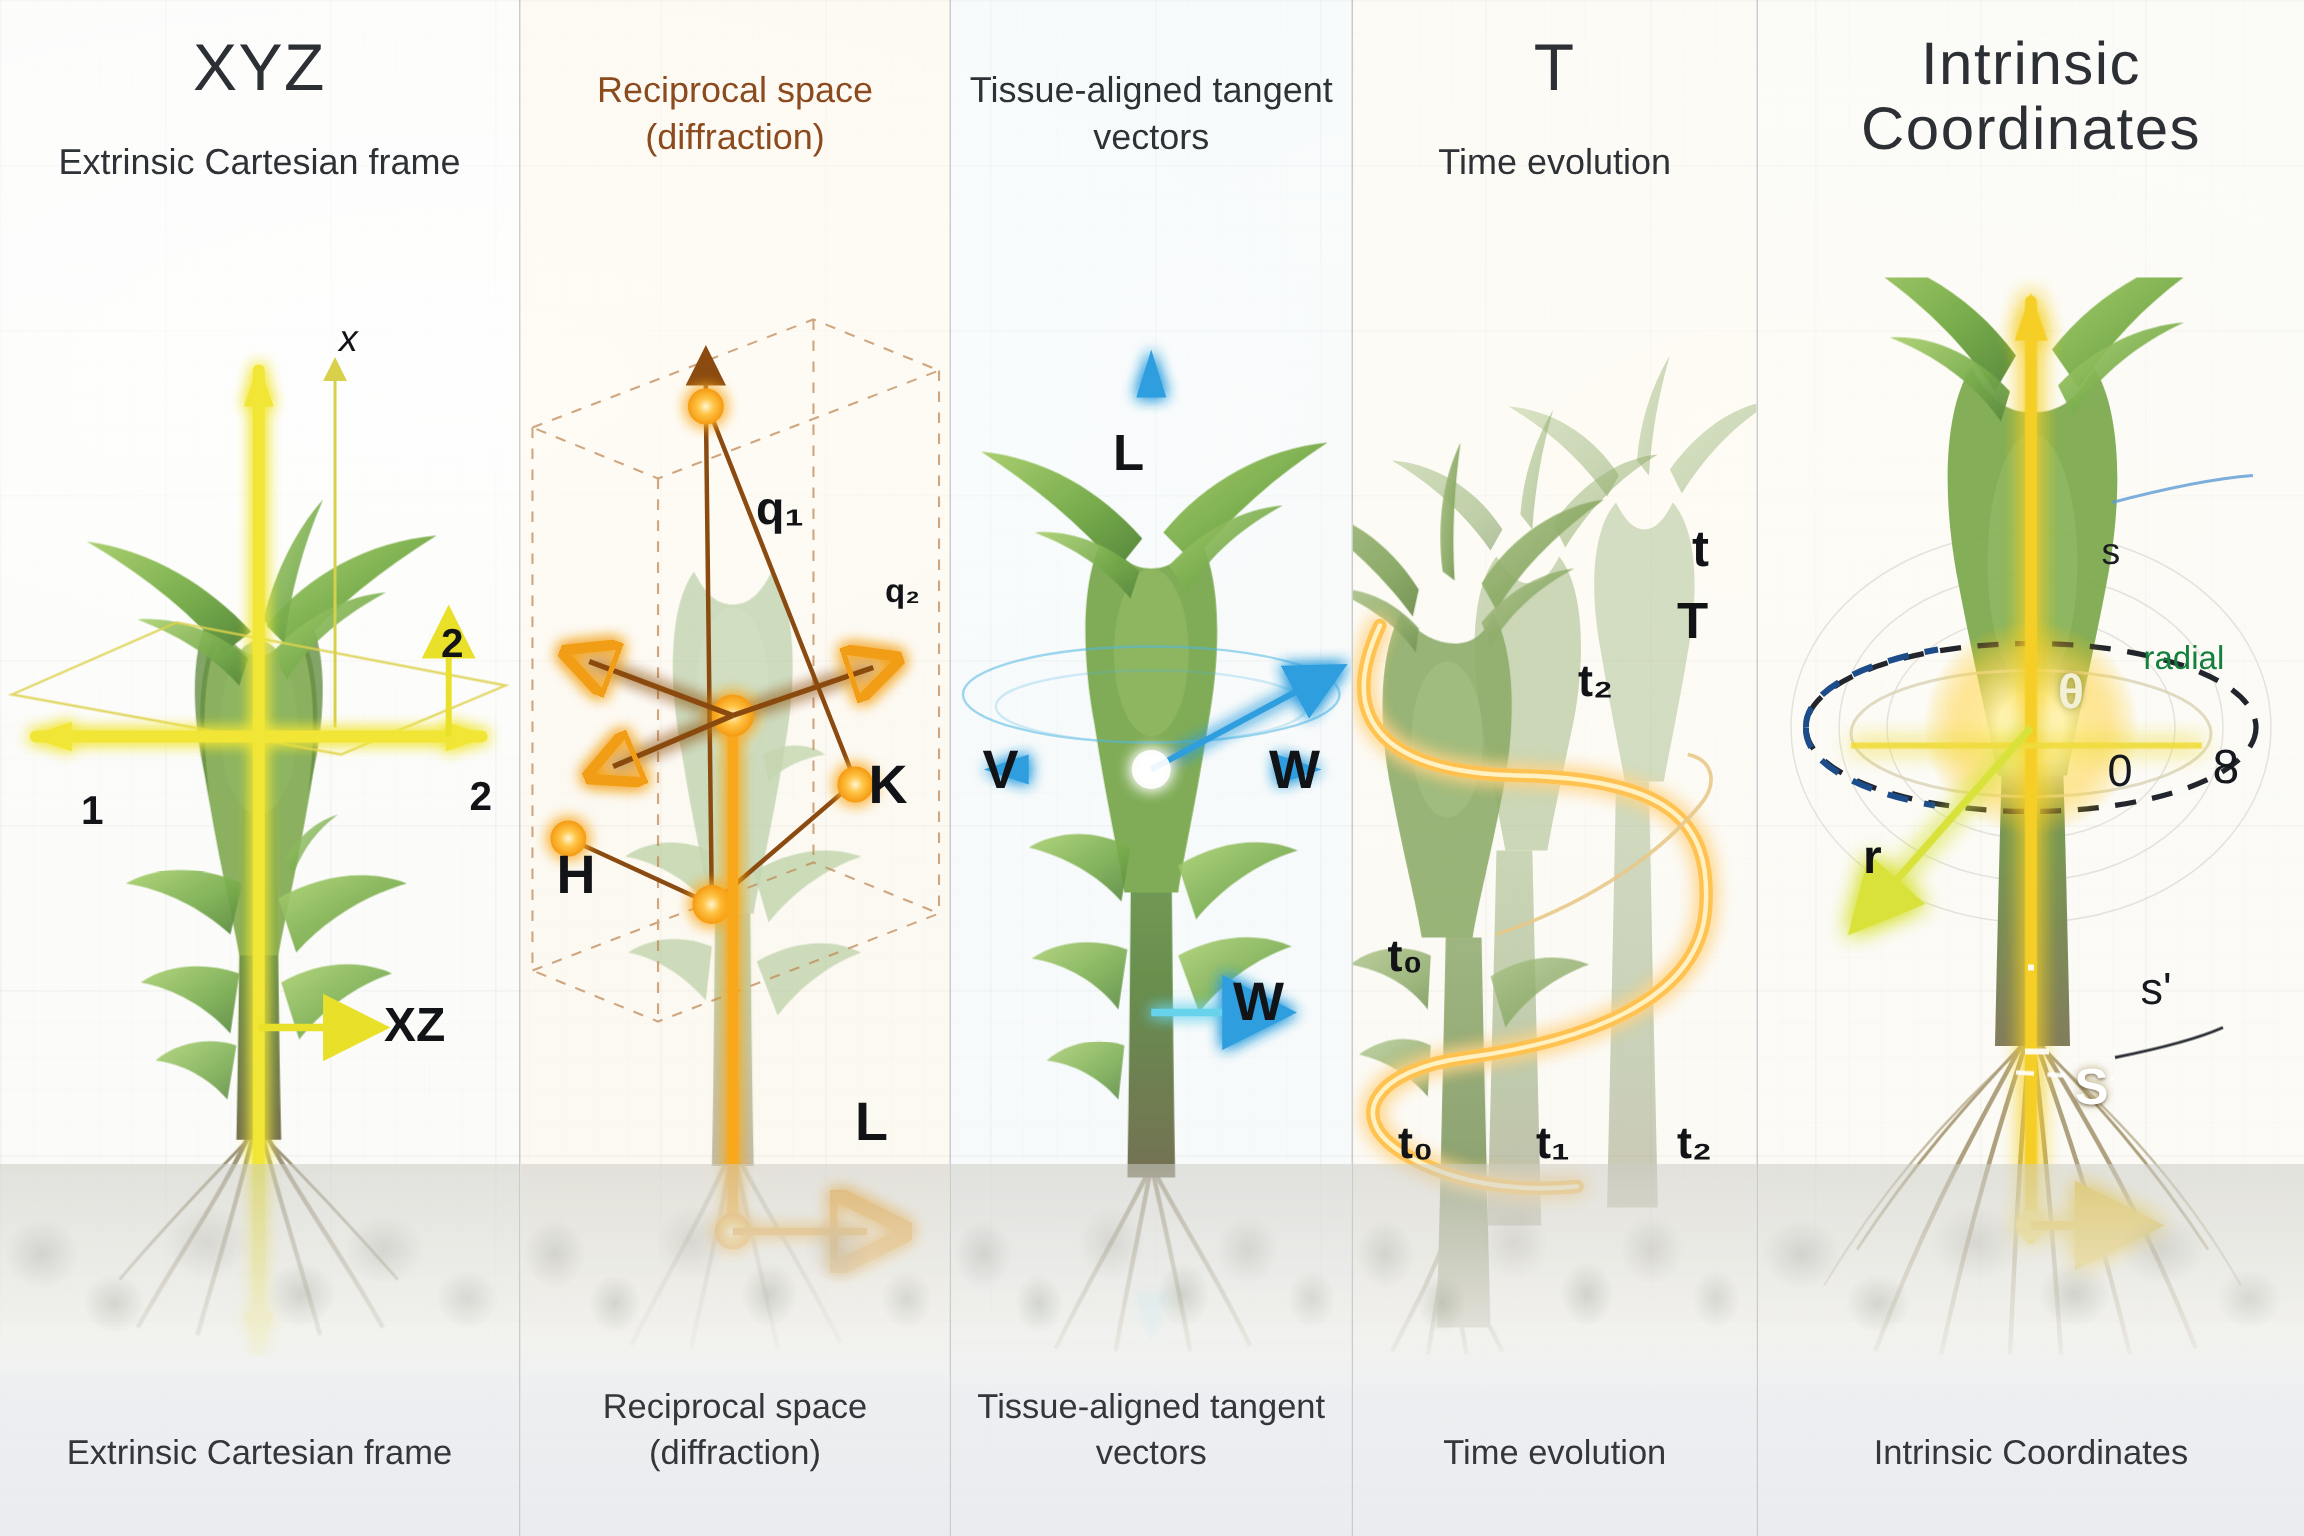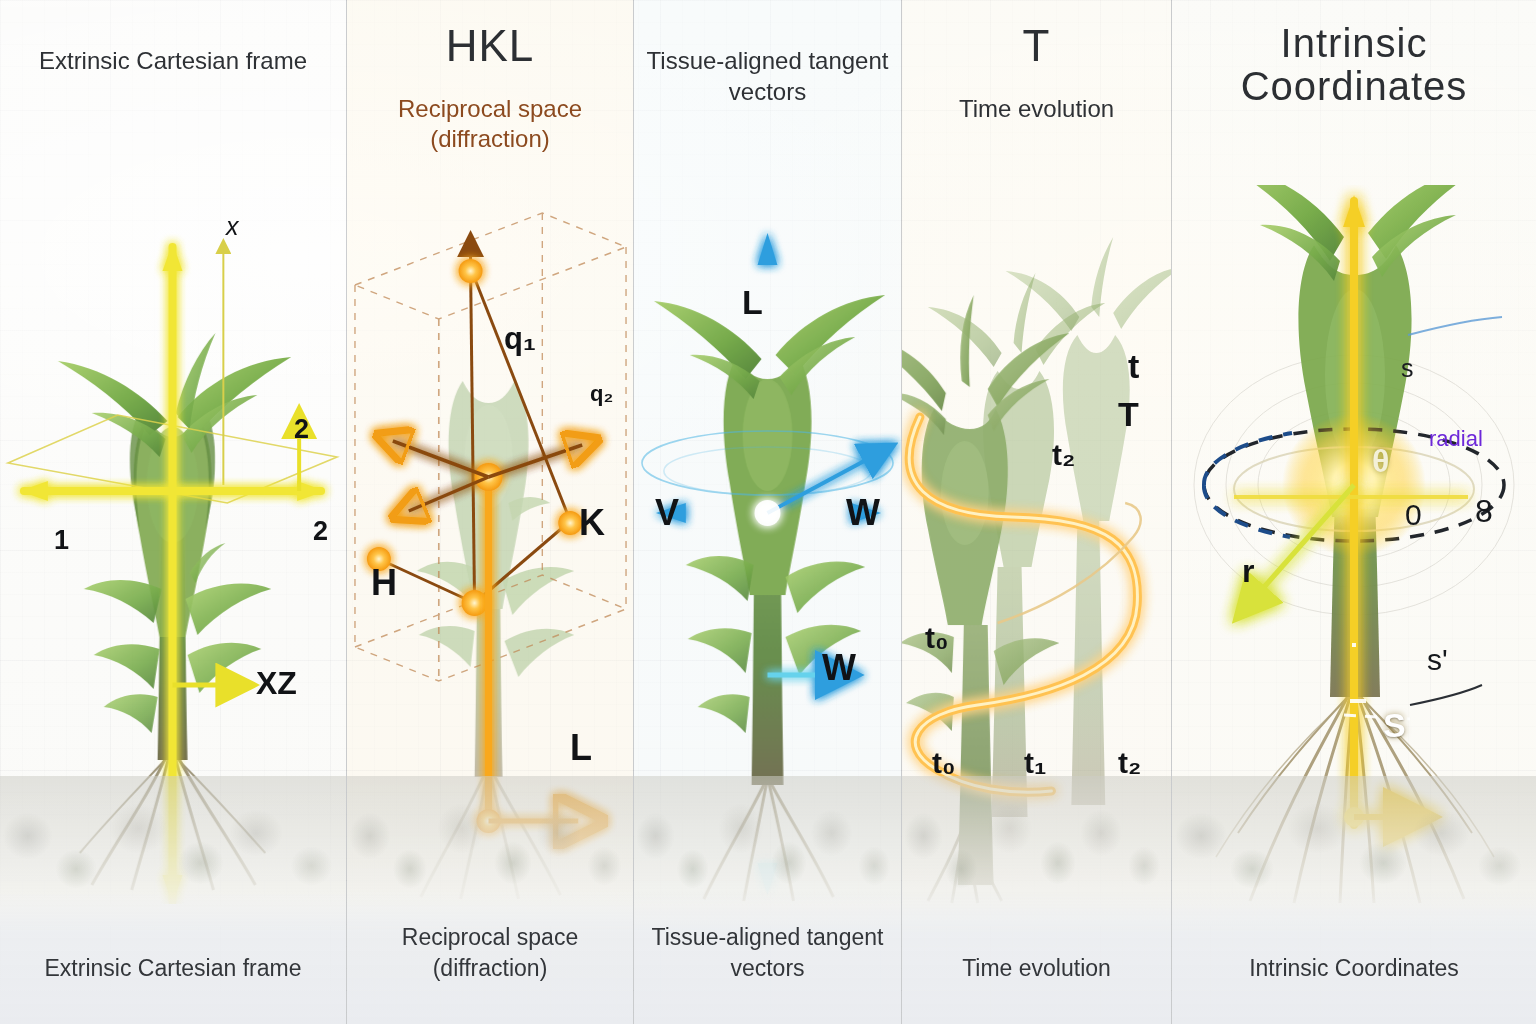--- a/index.html
+++ b/index.html
@@ -166,20 +166,21 @@
 
   <div class="paper-bg"></div>
   <div class="paper-wash"></div>
 
   <div class="panels">
 
     <div class="panel p1" style="width:347px;">
       <div class="panel-tint"></div>
 
       <div class="panel-header">
+        <div class="panel-title">XYZ</div>
         <div class="panel-subtitle">Extrinsic Cartesian frame</div>
       </div>
 
       <div class="art">
         <svg class="svg-art" viewBox="0 0 347 719" preserveAspectRatio="none">
           <defs>
             <linearGradient id="stemG1" x1="0" y1="0" x2="0" y2="1">
               <stop offset="0%" stop-color="#7fa85a"></stop>
                 <stop offset="55%" stop-color="#5f8a45"></stop>
                 <stop offset="100%" stop-color="#6e6a4a"></stop>
@@ -276,21 +277,20 @@
       <span class="lbl" style="left:256px; top:667px; font-size:32px;">XZ</span>
 
       <div class="footer-band"></div>
       <div class="panel-footer">Extrinsic Cartesian frame</div>
     </div>
 
     <div class="panel p2" style="width:287px;">
       <div class="panel-tint"></div>
 
       <div class="panel-header">
-        <div class="panel-title">HKL</div>
         <div class="panel-subtitle">Reciprocal space (diffraction)</div>
       </div>
 
       <div class="art">
         <svg class="svg-art" viewBox="0 0 287 719" preserveAspectRatio="none">
           <defs>
             <linearGradient id="stemG2" x1="0" y1="0" x2="0" y2="1">
               <stop offset="0%" stop-color="#9bbd86"></stop>
                 <stop offset="60%" stop-color="#86a673"></stop>
                 <stop offset="100%" stop-color="#8b8467"></stop>
@@ -685,21 +685,21 @@
             <path d="M172,530 L238,534" stroke-dasharray="12 9" stroke-width="3"></path>
           </g>
           <path d="M238,520 C268,514 292,508 310,500" fill="none" stroke="#2b2f35" stroke-width="2"></path>
           <path d="M236,150 C274,140 304,134 330,132" fill="none" stroke="#5c9bd6" stroke-width="2" opacity="0.8"></path>
         </svg>
       </div>
 
       <div class="ground"></div>
 
       <span class="lbl thin" style="left:229px; top:356px; font-size:25px; color:#1a1d21;">s</span>
-      <span class="lbl thin" style="left:257px; top:428px; font-size:22px; color:#6d28d9;">radial</span>
+      <span class="lbl thin" style="left:257px; top:428px; font-size:22px; color:#15803d;">radial</span>
       <span class="lbl pale" style="left:200px; top:445px; font-size:32px;">θ</span>
       <span class="lbl thin" style="left:233px; top:500px; font-size:30px; color:#15181c;">0</span>
       <span class="lbl thin" style="left:303px; top:495px; font-size:32px; color:#15181c;">8</span>
       <span class="lbl" style="left:70px; top:555px; font-size:32px;">r</span>
       <span class="lbl thin" style="left:255px; top:645px; font-size:30px; color:#15181c;">s'</span>
       <span class="lbl white" style="left:211px; top:708px; font-size:34px;">S</span>
 
       <div class="footer-band"></div>
       <div class="panel-footer">Intrinsic Coordinates</div>
     </div>

